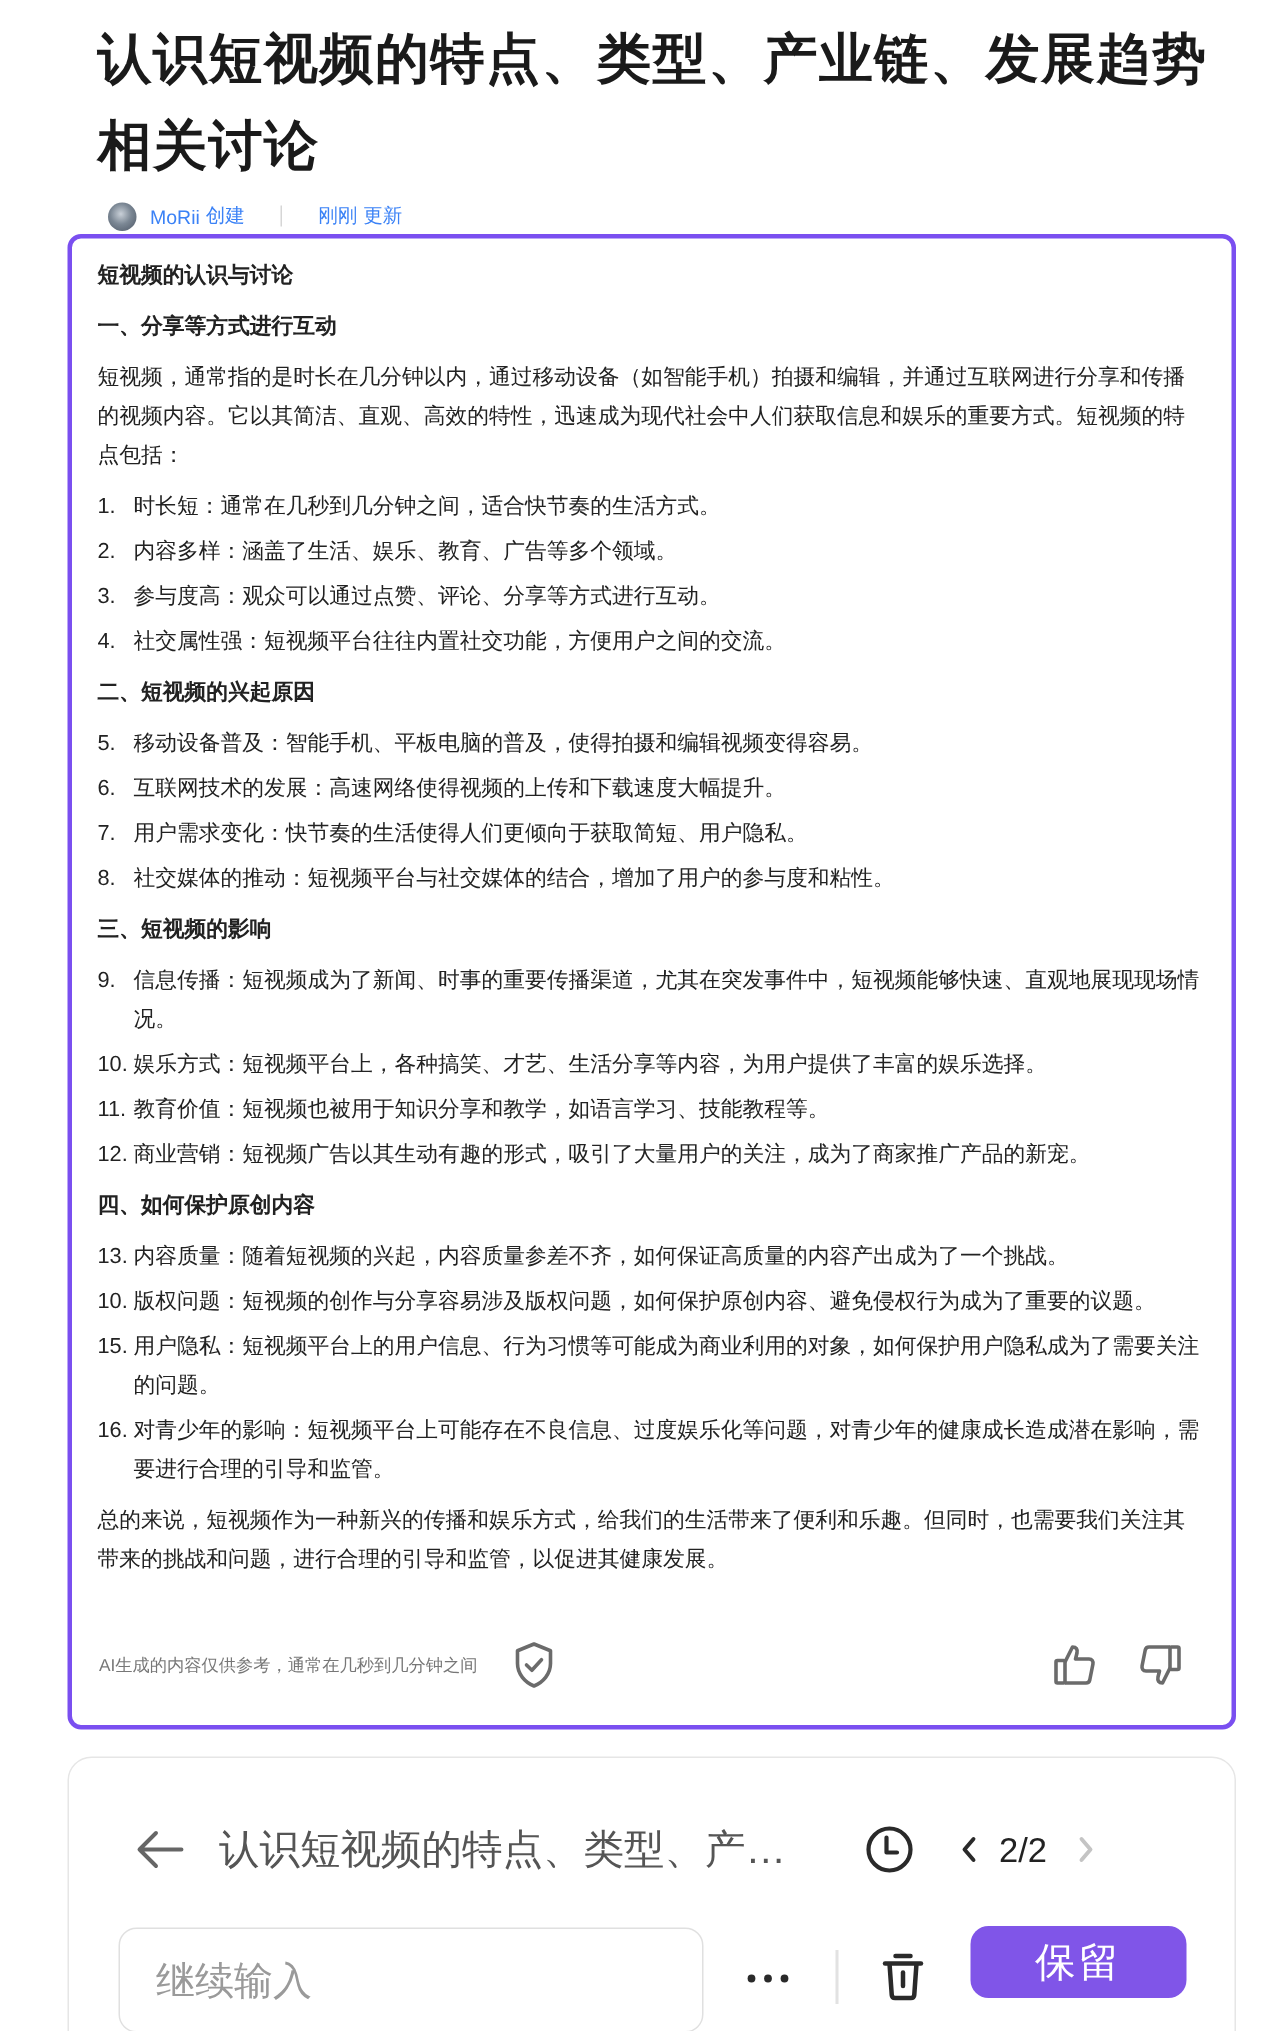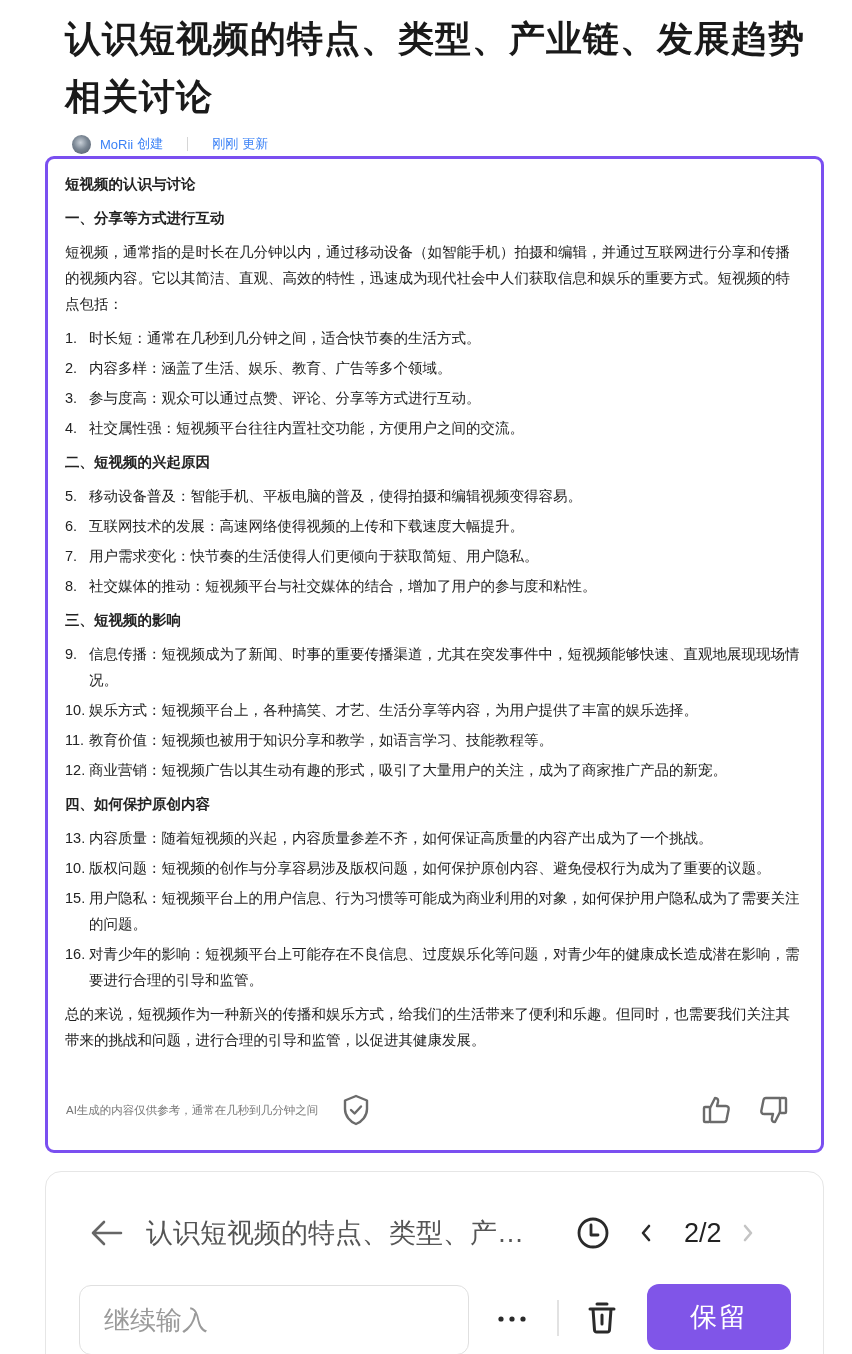--- a/index.html
+++ b/index.html
@@ -53,40 +53,40 @@
     position: absolute; left: 0; top: 38px; width: 100%; height: 46px;
     display: flex; align-items: center;
   }
   .back-icon { margin-left: 42px; width: 36px; height: 30px; }
   .chat-title {
     margin-left: 22px; width: 400px; font-size: 27px; color: #555;
     white-space: nowrap; overflow: hidden; text-overflow: ellipsis;
   }
   .history-icon { margin-left: 30px; width: 34px; height: 34px; }
   .prev-icon { margin-left: 28px; width: 16px; height: 22px; }
-  .page-counter { margin-left: 30px; font-size: 27px; color: #222; }
+  .page-counter { margin-left: 12px; font-size: 23px; color: #222; }
   .next-icon { margin-left: 18px; width: 16px; height: 22px; }
 
   .input-box {
     position: absolute; left: 33px; top: 113px; width: 390px; height: 70px;
     border: 1.5px solid #e0e0e0; border-radius: 12px;
     display: flex; align-items: center; padding: 0 24px; gap: 44px;
   }
   .input-box input {
     border: none; outline: none; flex: 1; font-size: 26px; color: #333;
     font-family: "Liberation Sans", "DejaVu Sans", sans-serif; background: transparent;
   }
   .input-box input::placeholder { color: #9a9a9a; }
   .send-icon { width: 34px; height: 30px; }
 
   .more-btn { position: absolute; left: 448px; top: 132px; width: 36px; height: 30px; }
   .v-divider { position: absolute; left: 511px; top: 128px; width: 1.5px; height: 36px; background: #e2e2e2; }
   .trash-btn { position: absolute; left: 540px; top: 128px; width: 32px; height: 36px; }
   .keep-btn {
-    position: absolute; left: 601px; top: 112px; width: 144px; height: 66px;
+    position: absolute; left: 601px; top: 112px; width: 144px; height: 48px;
     background: #8055e8; border: none; border-radius: 12px;
     color: #fff; font-size: 27px; letter-spacing: 2px;
     font-family: "Liberation Sans", "DejaVu Sans", sans-serif;
     display: flex; align-items: center; justify-content: center;
   }
 </style>
 </head>
 <body>
 
 <div class="page-title">认识短视频的特点、类型、产业链、发展趋势相关讨论</div>

